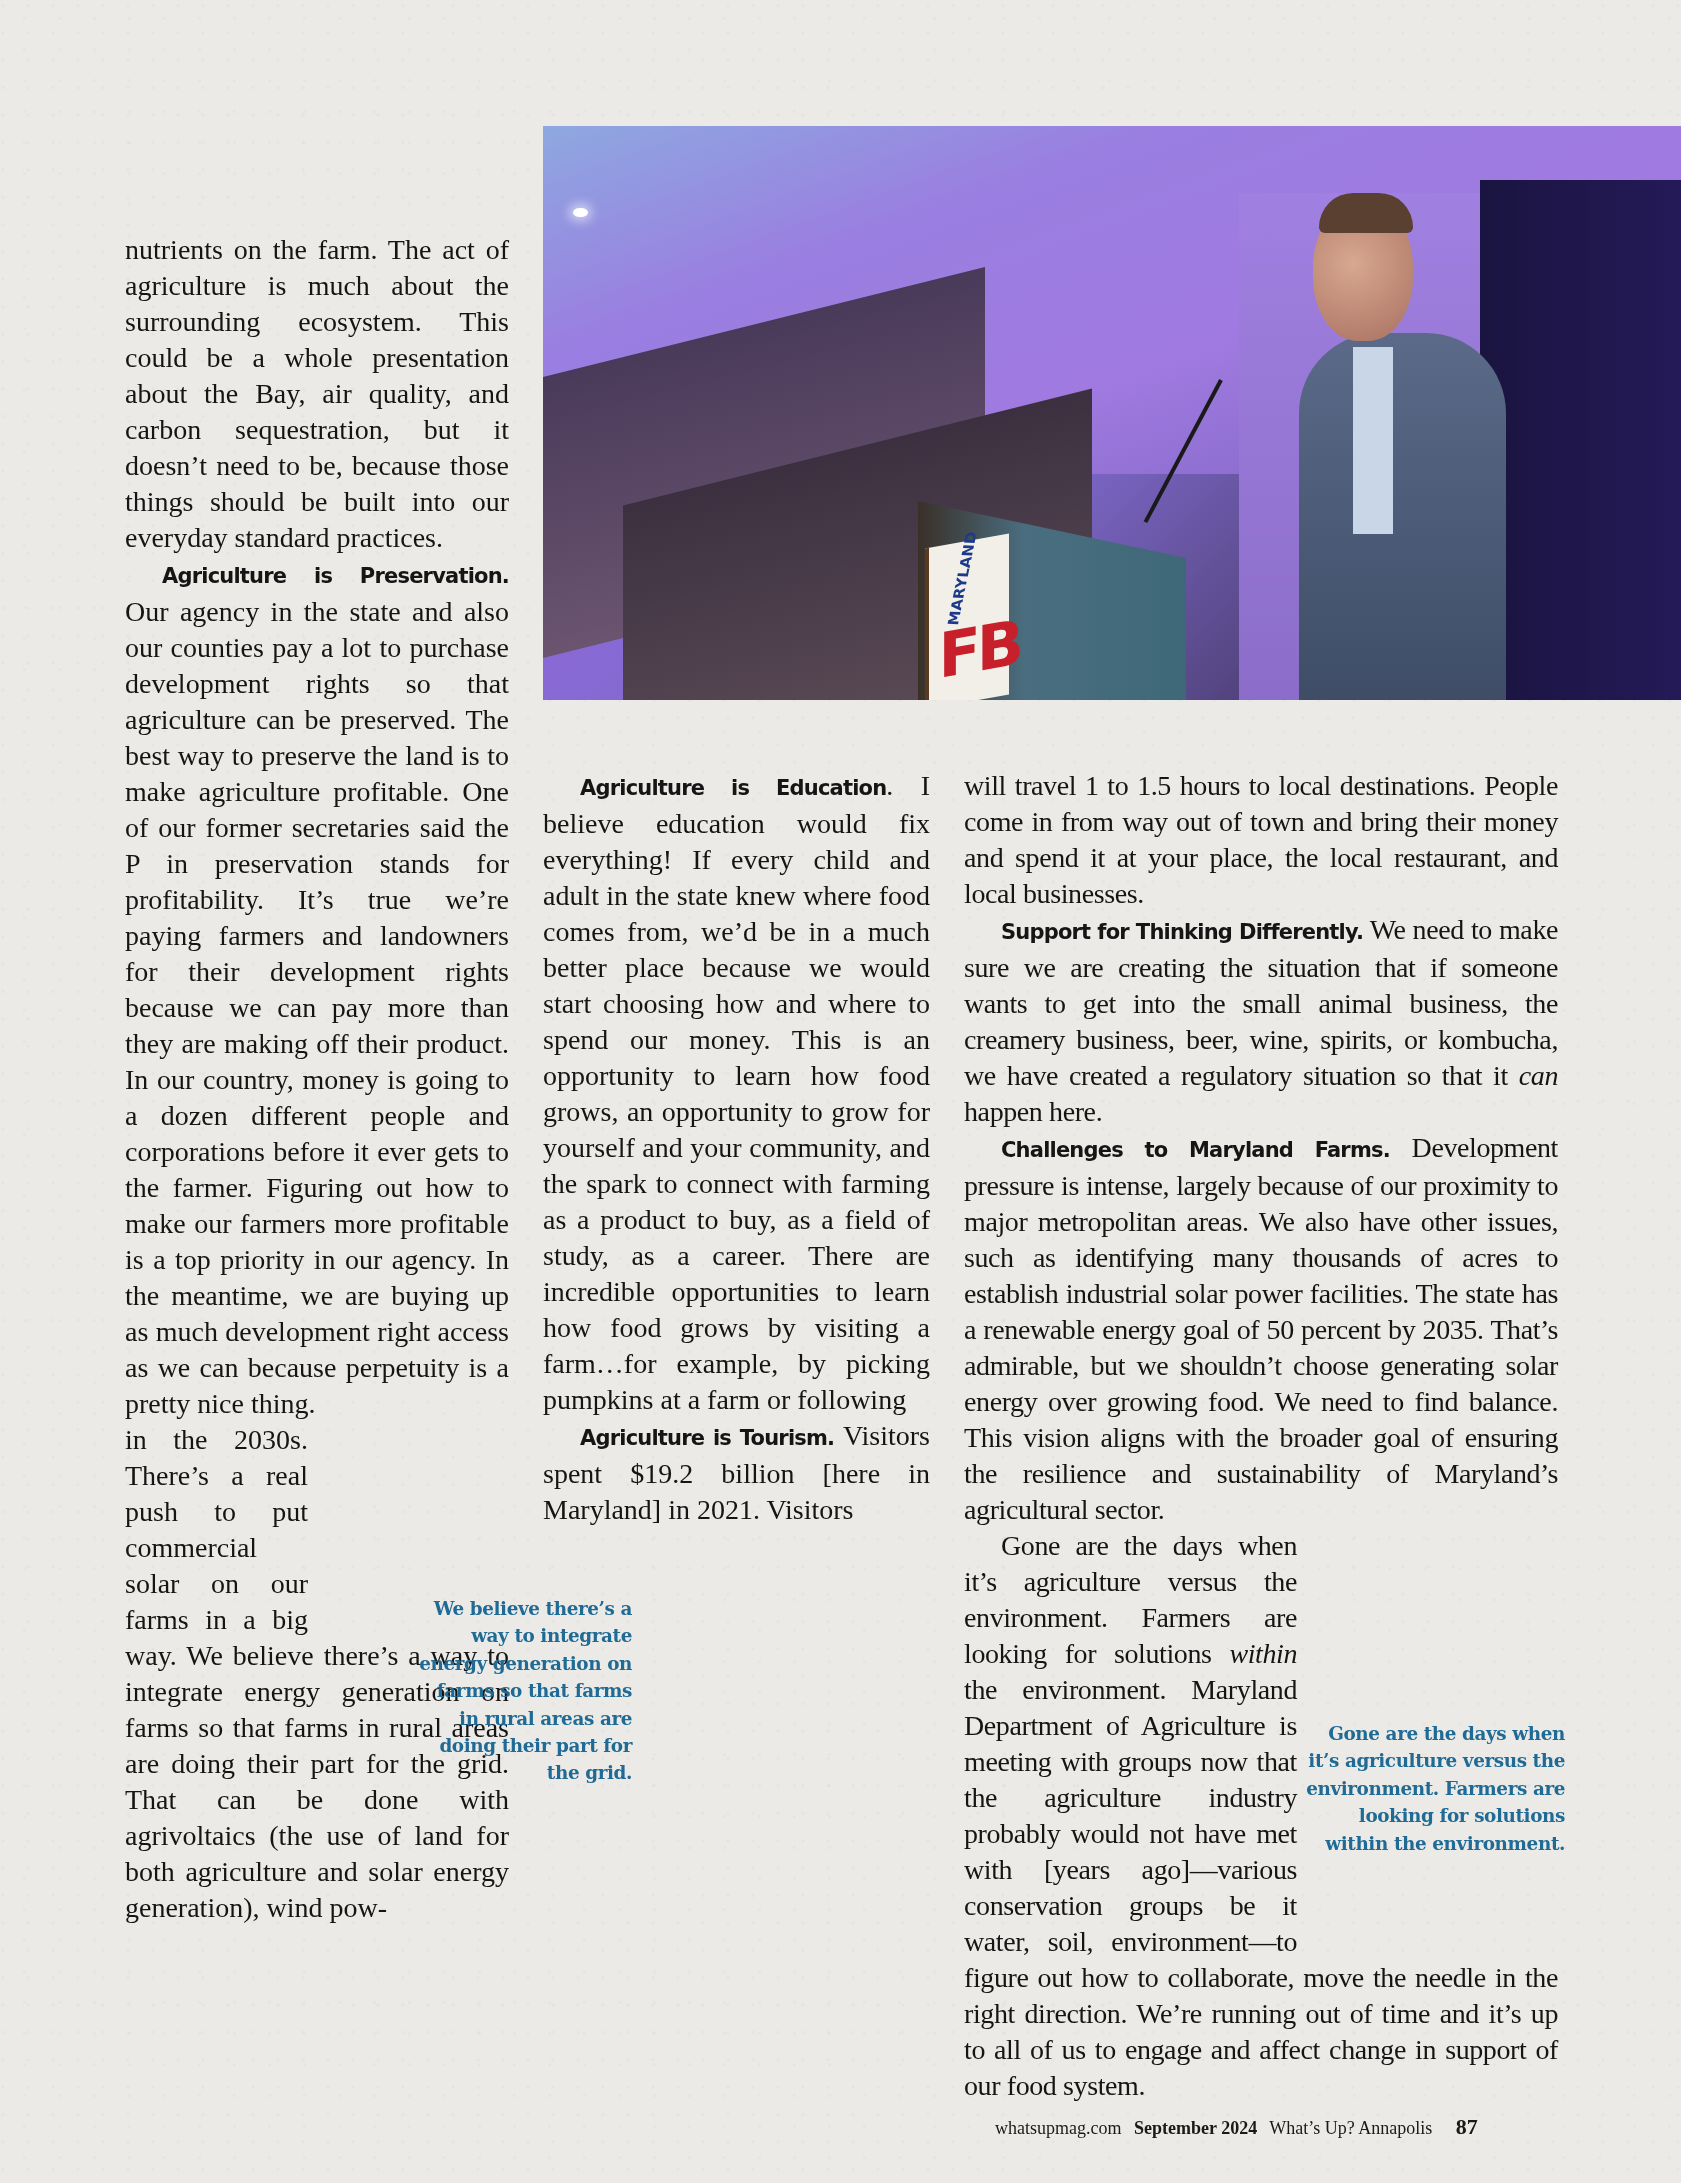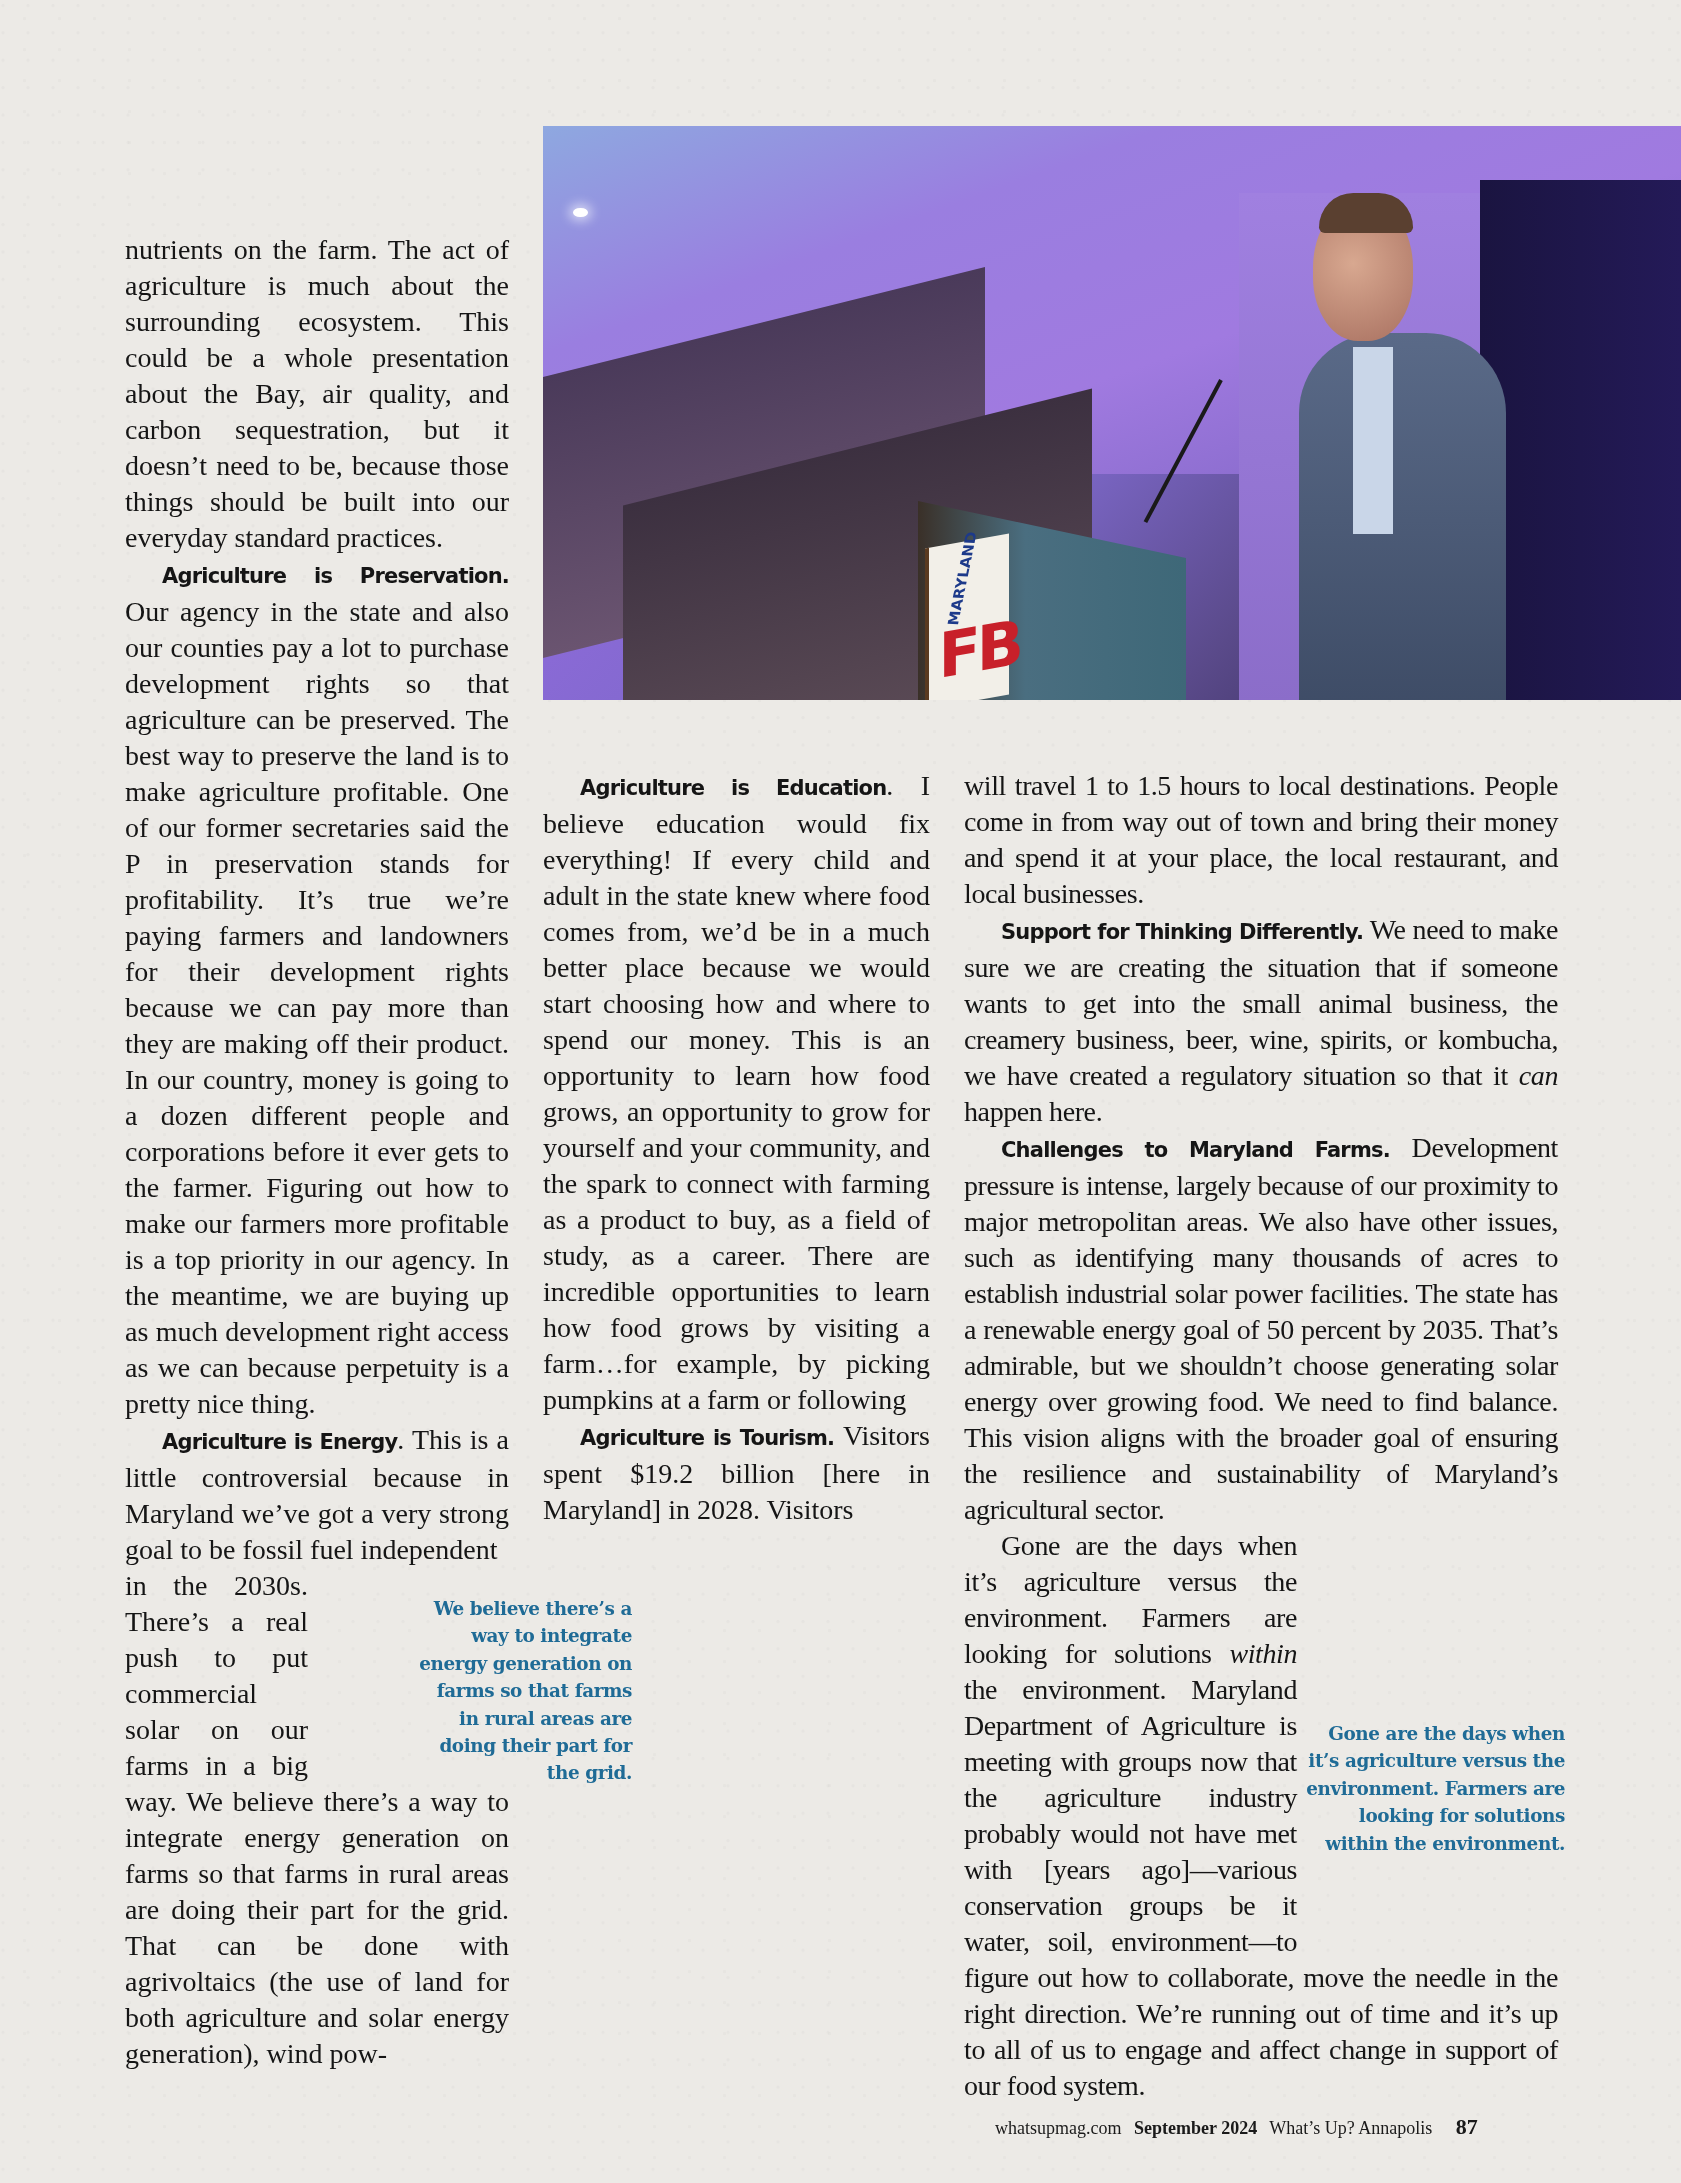--- a/index.html
+++ b/index.html
@@ -107,32 +107,31 @@
   <div class="podium"></div>
   <div class="podium-sign">
     <span class="sign-md">MARYLAND</span>
     <span class="sign-fb">FB</span>
   </div>
 </div>
 
 <div class="col col-left">
   <p>nutrients on the farm. The act of agriculture is much about the surrounding ecosystem. This could be a whole presentation about the Bay, air quality, and carbon sequestration, but it doesn’t need to be, because those things should be built into our everyday standard practices.</p>
   <p class="indent"><span class="rh">Agriculture is Preservation.</span><span> Our agency in the state and also our counties pay a lot to purchase development rights so that agriculture can be preserved. The best way to preserve the land is to make agriculture profitable. One of our former secretaries said the P in preservation stands for profitability. It’s true we’re paying farmers and landowners for their development rights because we can pay more than they are making off their product. In our country, money is going to a dozen different people and corporations before it ever gets to the farmer. Figuring out how to make our farmers more profitable is a top priority in our agency. In the meantime, we are buying up as much development right access as we can because perpetuity is a pretty nice thing.</span></p>
-  <p class="indent"><span class="rh">Agriculture is Energy</span><span>. This is a little controversial because in Maryland we’ve got a very strong goal to be fossil fuel independent</span></p>
   <div style="position:relative;">
     <div style="float:right; width:201px; height:184px;"></div>
     <p>in the 2030s. There’s a real push to put commercial solar on our farms in a big way. We believe there’s a way to integrate energy generation on farms so that farms in rural areas are doing their part for the grid. That can be done with agrivoltaics (the use of land for both agriculture and solar energy generation), wind pow-</p>
   </div>
 </div>
 
 <div class="pullquote pq-left">We believe there’s a way to integrate energy generation on farms so that farms in rural areas are doing their part for the grid.</div>
 
 <div class="col col-mid">
   <p class="indent"><span class="rh">Agriculture is Education</span><span>. I believe education would fix everything! If every child and adult in the state knew where food comes from, we’d be in a much better place because we would start choosing how and where to spend our money. This is an opportunity to learn how food grows, an opportunity to grow for yourself and your community, and the spark to connect with farming as a product to buy, as a field of study, as a career. There are incredible opportunities to learn how food grows by visiting a farm…for example, by picking pumpkins at a farm or following</span></p>
-  <p class="indent"><span class="rh">Agriculture is Tourism.</span><span> Visitors spent $19.2 billion [here in Maryland] in 2028. Visitors</span></p>
+  <p class="indent"><span class="rh">Agriculture is Tourism.</span><span> Visitors spent $19.2 billion [here in Maryland] in 2021. Visitors</span></p>
 </div>
 
 <div class="col col-right">
   <p>will travel 1 to 1.5 hours to local destinations. People come in from way out of town and bring their money and spend it at your place, the local restaurant, and local businesses.</p>
   <p class="indent"><span class="rh">Support for Thinking Differently.</span><span> We need to make sure we are creating the situation that if someone wants to get into the small animal business, the creamery business, beer, wine, spirits, or kombucha, we have created a regulatory situation so that it </span><em>can</em><span> happen here.</span></p>
   <p class="indent"><span class="rh">Challenges to Maryland Farms.</span><span> Development pressure is intense, largely because of our proximity to major metropolitan areas. We also have other issues, such as identifying many thousands of acres to establish industrial solar power facilities. The state has a renewable energy goal of 50 percent by 2035. That’s admirable, but we shouldn’t choose generating solar energy over growing food. We need to find balance. This vision aligns with the broader goal of ensuring the resilience and sustainability of Maryland’s agricultural sector.</span></p>
   <div>
     <div style="float:right; width:261px; height:254px; margin-top:145px;"></div>
     <p class="indent"><span>Gone are the days when it’s agriculture versus the environment. Farmers are looking for solutions </span><em>within</em><span> the environment. Maryland Department of Agriculture is meeting with groups now that the agriculture industry probably would not have met with [years ago]—various conservation groups be it water, soil, environment—to figure out how to collaborate, move the needle in the right direction. We’re running out of time and it’s up to all of us to engage and affect change in support of our food system.</span></p>
   </div>

